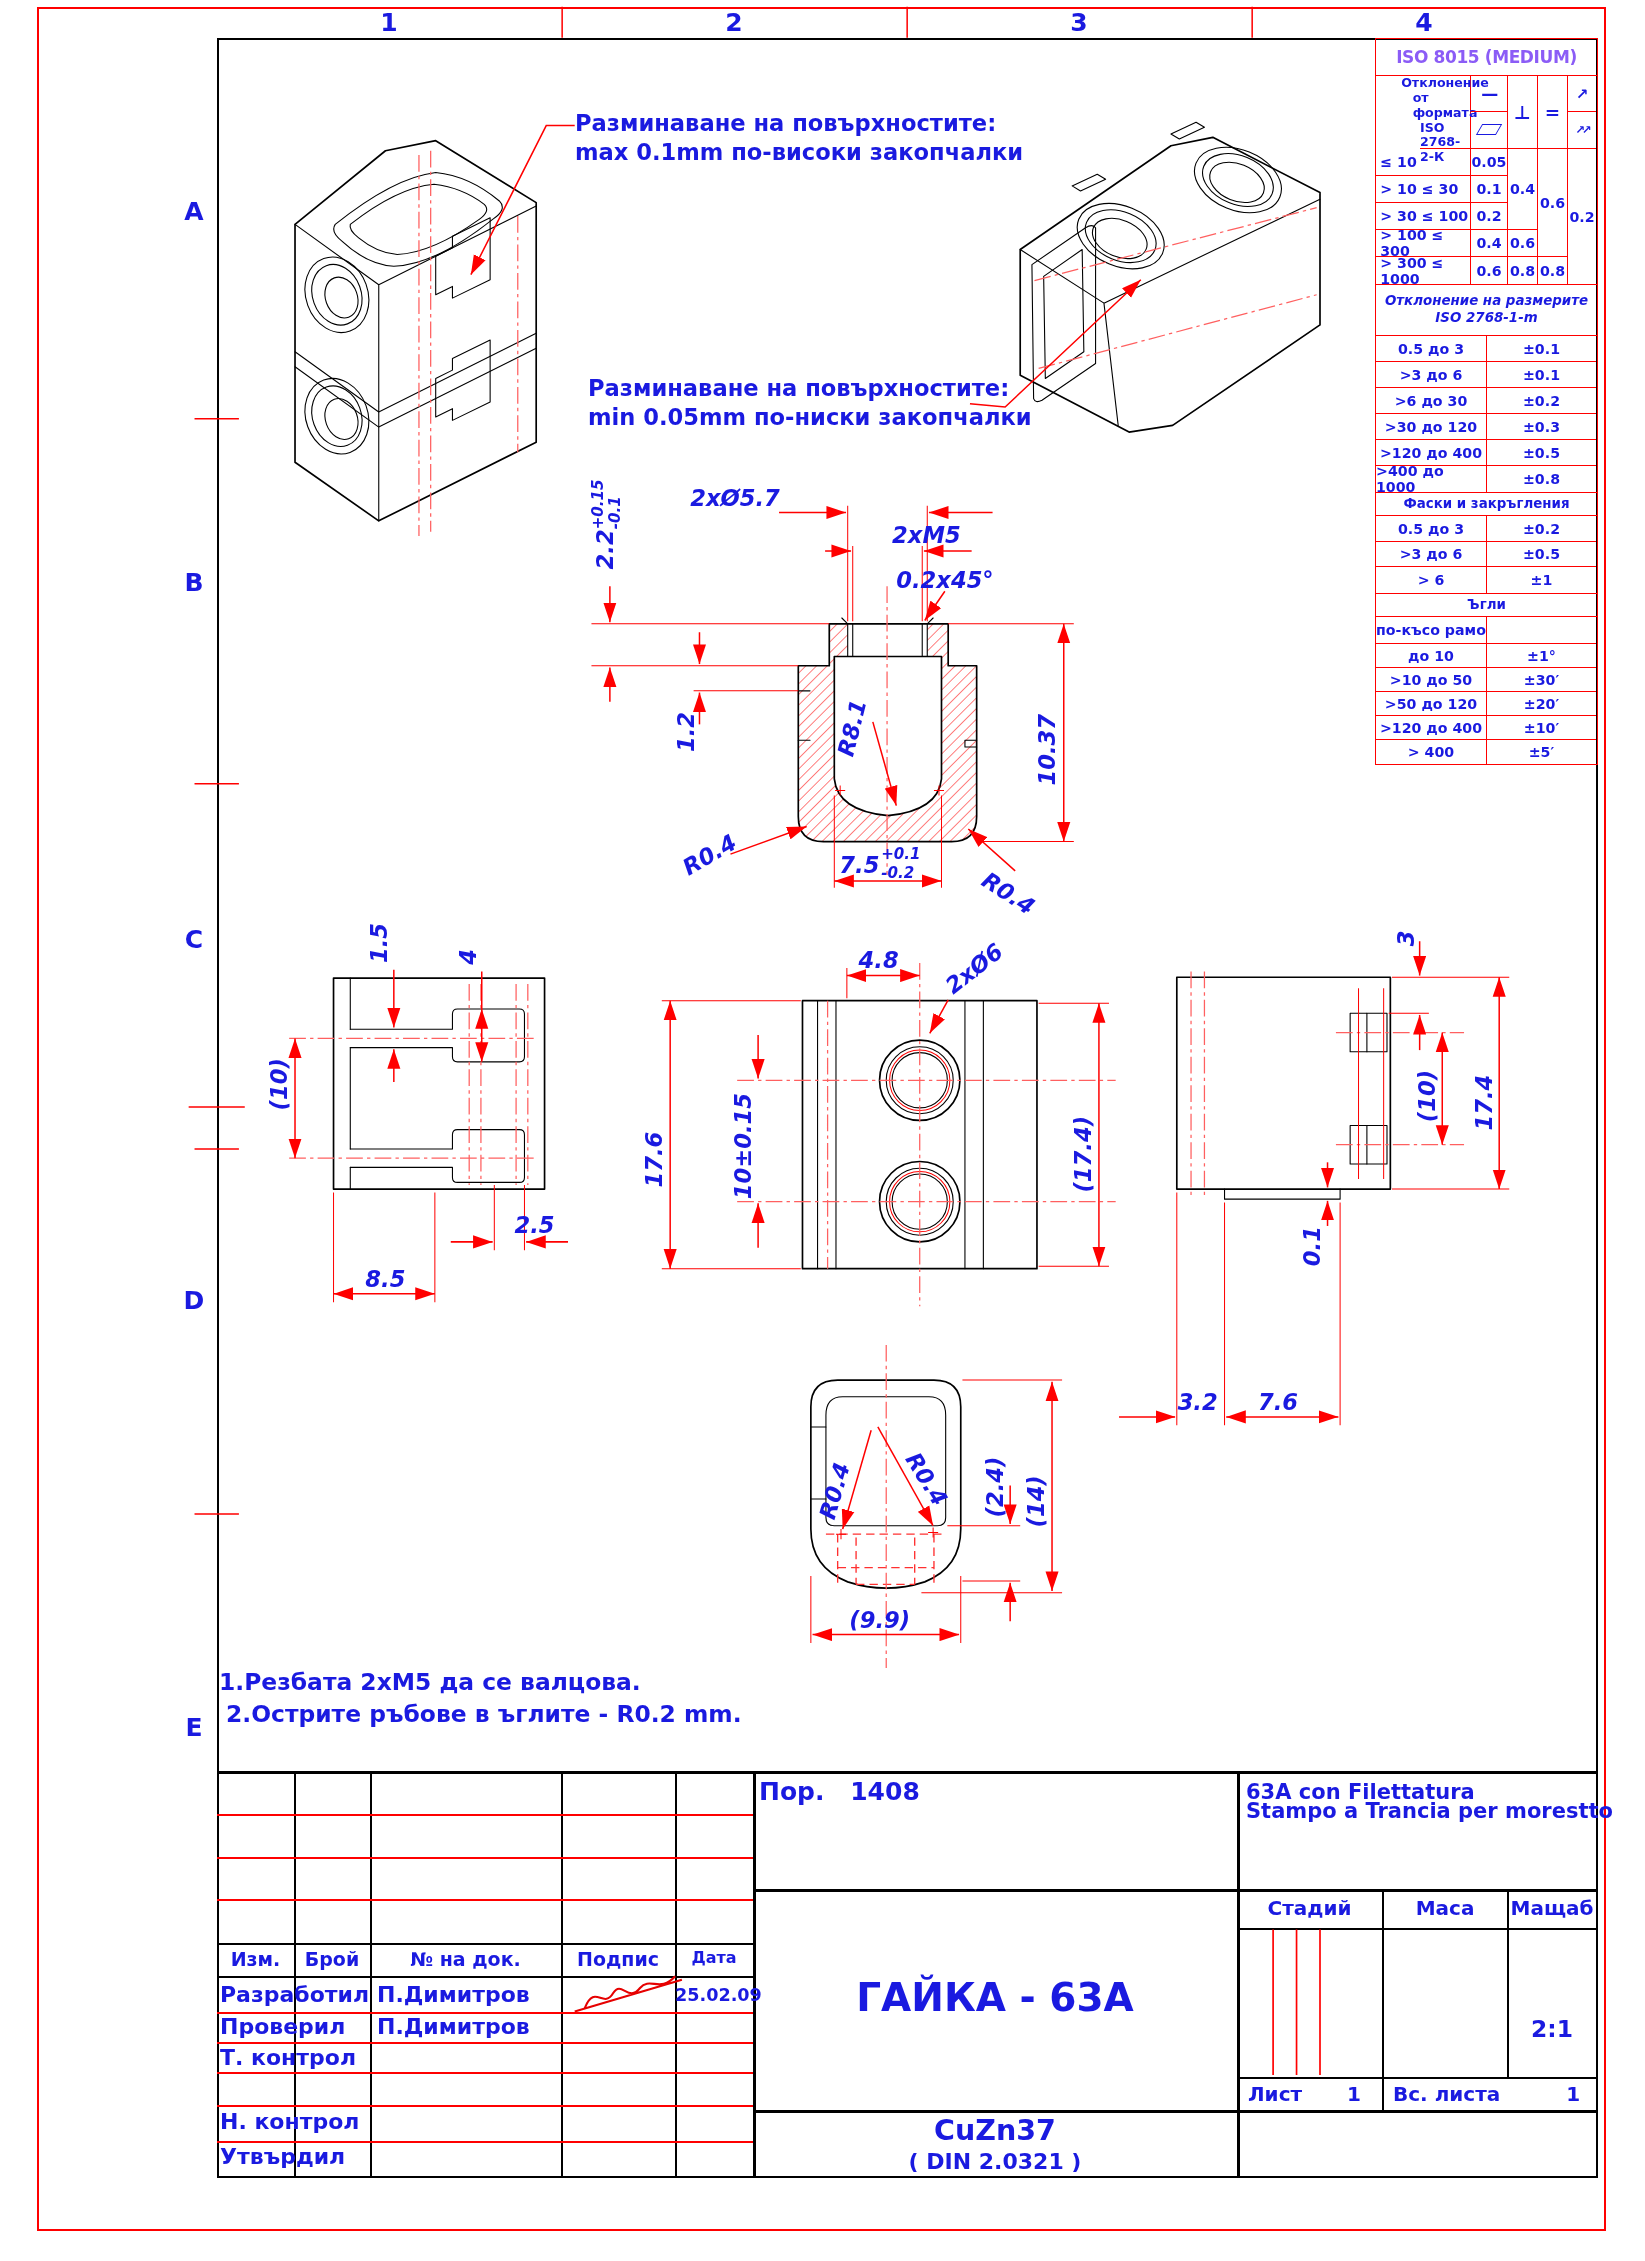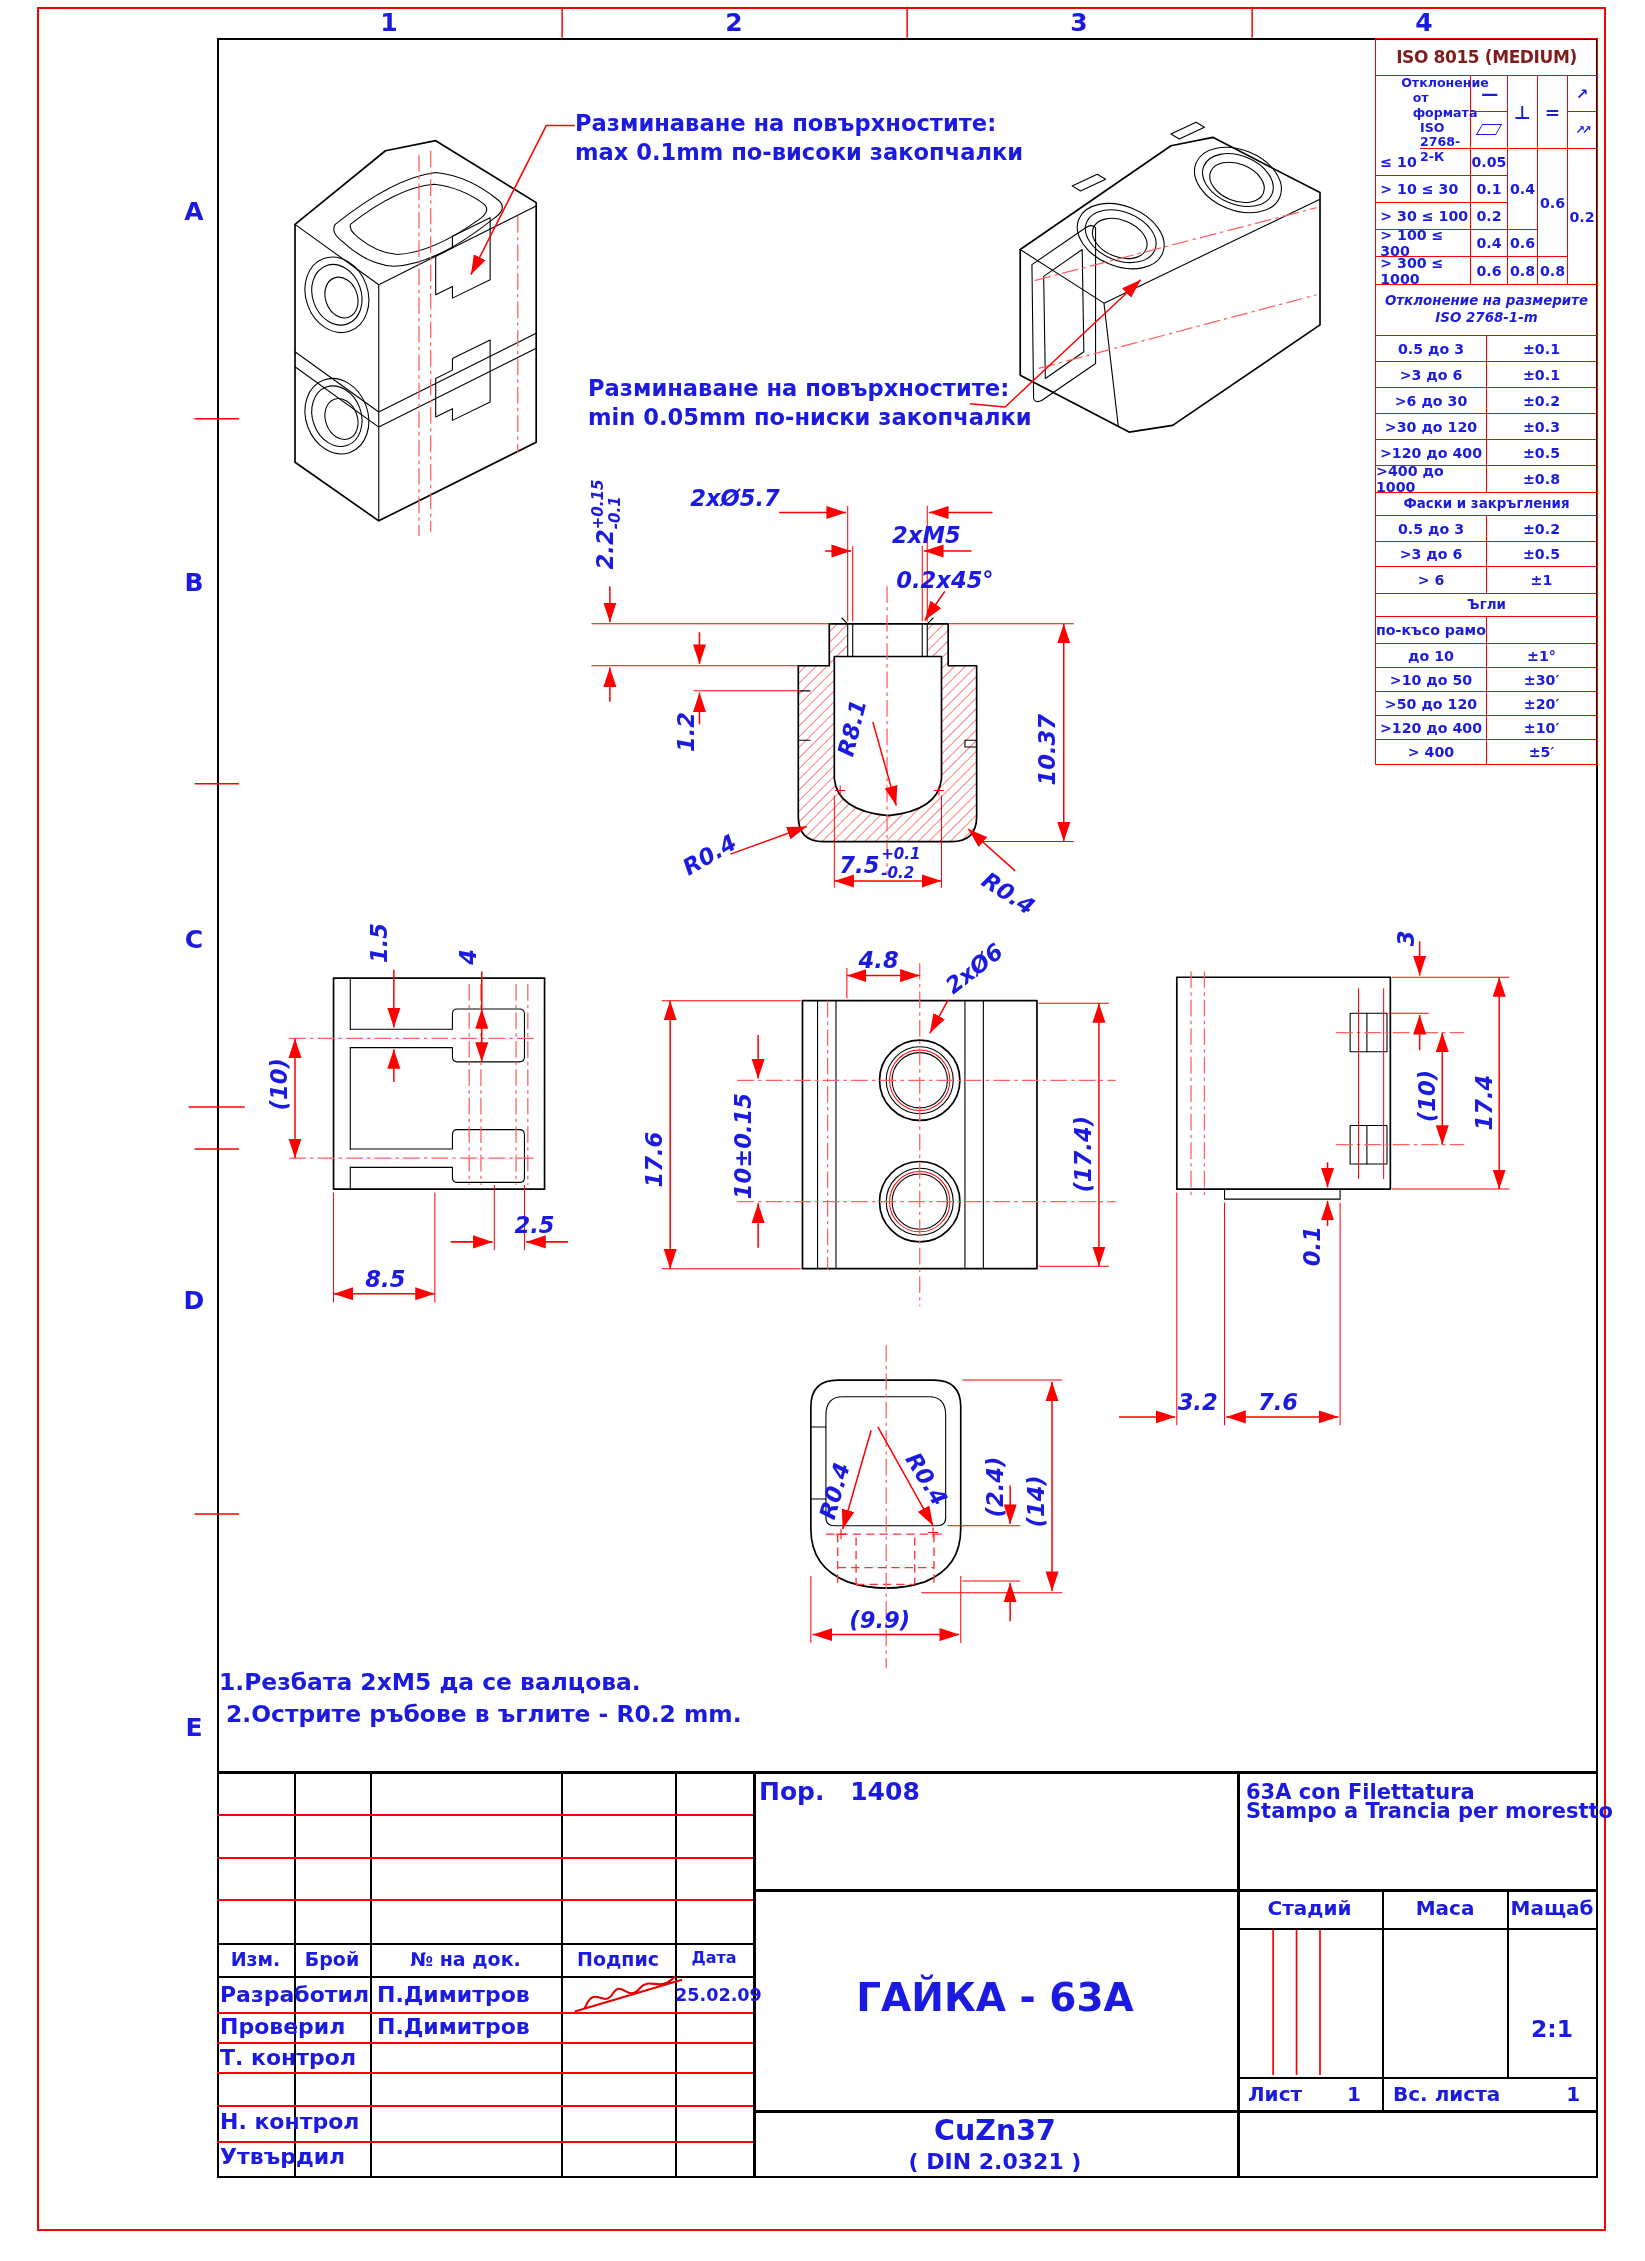--- a/index.html
+++ b/index.html
@@ -11,21 +11,21 @@
   
   .zone{position:absolute;color:#1a1ae0;font-weight:bold;font-size:25px;text-align:center;width:50px;}
   
   .ln,.lnr{position:absolute;}
   .ln{background:#000;}
   .lnr{background:#f00;}
   
   #tol{position:absolute;left:1375px;top:38px;width:223px;box-sizing:border-box;color:#1a1ae0;}
   #tol .box{border:1.7px solid #f00;border-top:none;box-sizing:border-box;}
   #tol .title-black{border:1.7px solid #f00;box-sizing:border-box;height:38px;display:flex;align-items:center;justify-content:center;
-       color:#7f1d1d;font-size:17px;font-weight:bold;letter-spacing:-0.4px;}
+       color:#8b5cf6;font-size:17px;font-weight:bold;letter-spacing:-0.4px;}
   .tgrid{display:grid;}
   .tc{border-right:1.7px solid #f00;border-bottom:1.7px solid #f00;display:flex;align-items:center;justify-content:center;
       font-size:14.2px;font-weight:600;box-sizing:border-box;overflow:hidden;}
   .tc:last-child{border-right:none;}
   .tc.lab{justify-content:flex-start;padding-left:4.2px;}
   .tc.nr{border-right:none;}
   .tc.nb{border-bottom:none;}
   .thdr{display:flex;flex-direction:column;align-items:center;justify-content:space-between;
         font-size:12.6px;font-weight:600;line-height:1.18;border-right:1.7px solid #f00;border-bottom:1.7px solid #f00;box-sizing:border-box;margin-left:44px;}
   .ttl{display:flex;align-items:center;justify-content:center;font-size:13.4px;font-weight:600;

